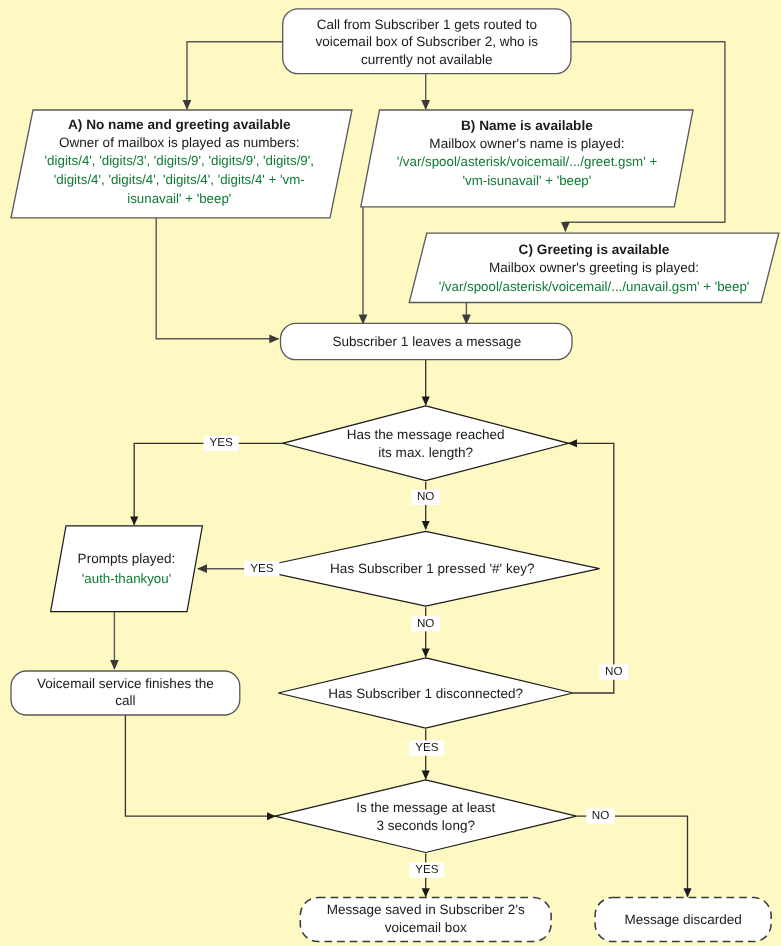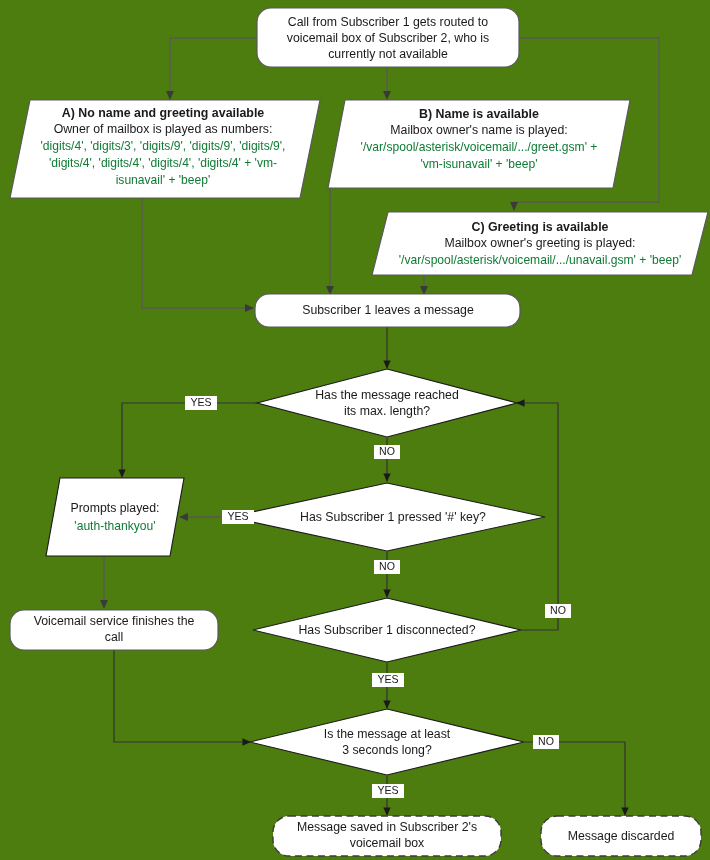--- a/index.html
+++ b/index.html
@@ -4,21 +4,21 @@
 <style>
   html, body {
     margin: 0;
     padding: 0;
     background: #ffffff;
   }
   #chart-root {
     position: relative;
     width: 710px;
     height: 860px;
-    background: #4d7c0f;
+    background: #fef9c3;
     font-family: "Liberation Sans", sans-serif;
   }
   svg#flow {
     display: block;
     width: 710px;
     height: 860px;
   }
   .shape-stroke {
     stroke: #595959;
     stroke-width: 1.2;

